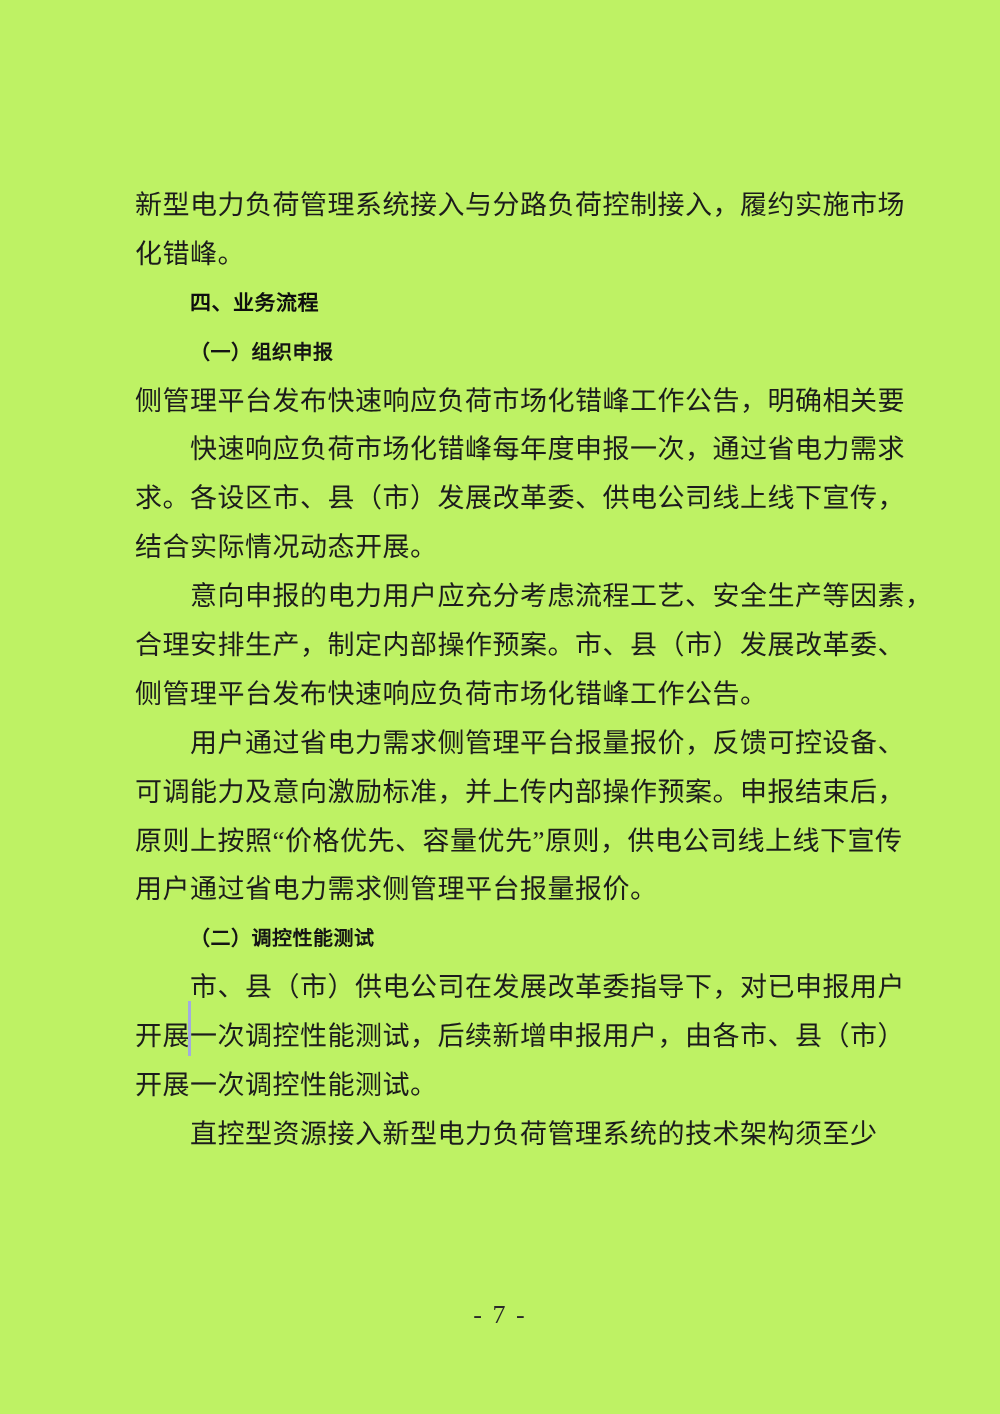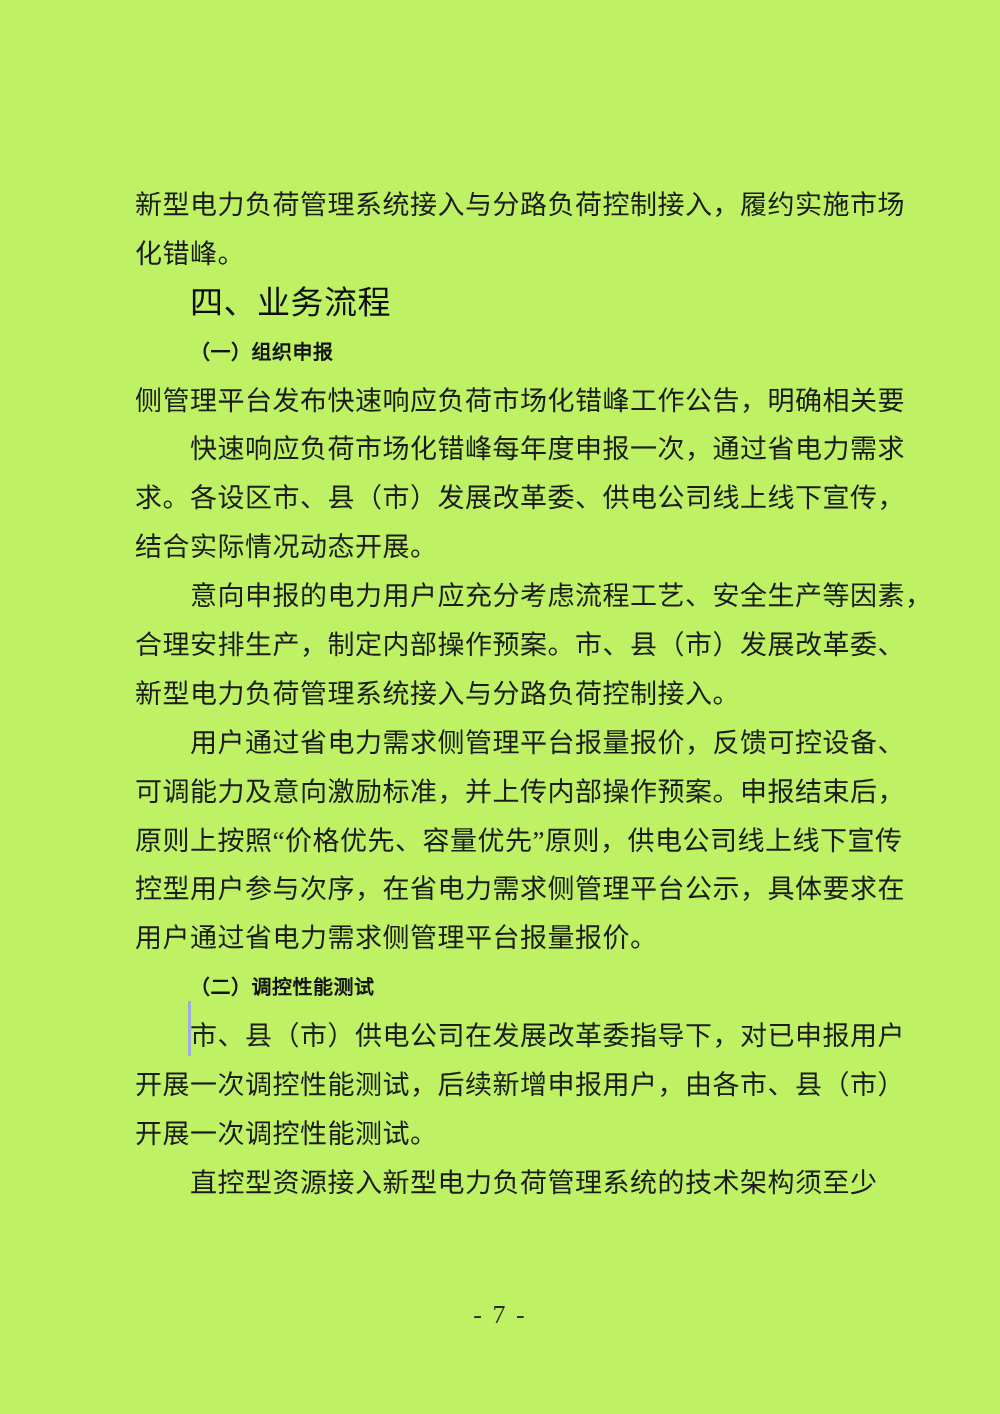--- a/index.html
+++ b/index.html
@@ -24,22 +24,22 @@
     height: 48.9px;
     line-height: 48.9px;
     font-size: 27px;
     letter-spacing: 0.5px;
     white-space: nowrap;
     color: #1c1c1c;
   }
   .indent { padding-left: 55px; }
   .heading-1 {
     font-family: "Liberation Sans", "DejaVu Sans", sans-serif;
-    font-weight: 400;
-    font-size: 33px;
+    font-weight: 700;
+    font-size: 21px;
     color: #0e0e0e;
   }
   .heading-2 {
     font-weight: 700;
     font-size: 20px;
     color: #141414;
   }
   .caret {
     position: absolute;
     left: 188px;
@@ -73,26 +73,25 @@
 
     <div class="line heading-2 indent">（一）组织申报</div>
 
     <div class="line">侧管理平台发布快速响应负荷市场化错峰工作公告，明确相关要</div>
     <div class="line indent">快速响应负荷市场化错峰每年度申报一次，通过省电力需求</div>
     <div class="line">求。各设区市、县（市）发展改革委、供电公司线上线下宣传，</div>
     <div class="line">结合实际情况动态开展。</div>
 
     <div class="line indent">意向申报的电力用户应充分考虑流程工艺、安全生产等因素，</div>
     <div class="line">合理安排生产，制定内部操作预案。市、县（市）发展改革委、</div>
-    <div class="line">新型电力负荷管理系统接入与分路负荷控制接入。</div>
+    <div class="line">侧管理平台发布快速响应负荷市场化错峰工作公告。</div>
 
     <div class="line indent">用户通过省电力需求侧管理平台报量报价，反馈可控设备、</div>
     <div class="line">可调能力及意向激励标准，并上传内部操作预案。申报结束后，</div>
     <div class="line">原则上按照“价格优先、容量优先”原则，供电公司线上线下宣传</div>
-    <div class="line">控型用户参与次序，在省电力需求侧管理平台公示，具体要求在</div>
     <div class="line">用户通过省电力需求侧管理平台报量报价。</div>
 
     <div class="line heading-2 indent">（二）调控性能测试</div>
 
     <div class="line indent">市、县（市）供电公司在发展改革委指导下，对已申报用户</div>
     <div class="line">开展一次调控性能测试，后续新增申报用户，由各市、县（市）</div>
     <div class="line">开展一次调控性能测试。</div>
 
     <div class="line indent">直控型资源接入新型电力负荷管理系统的技术架构须至少</div>
 

